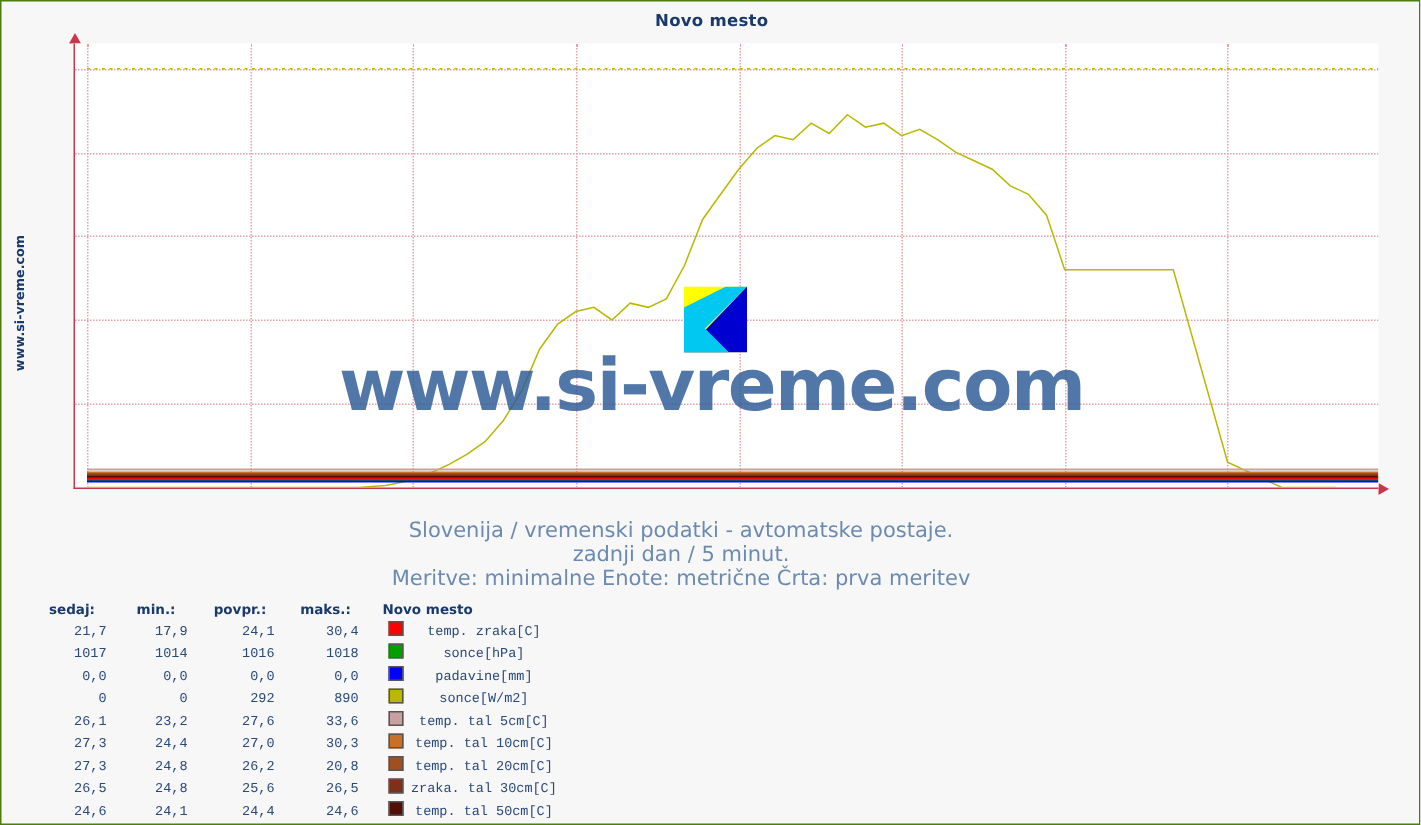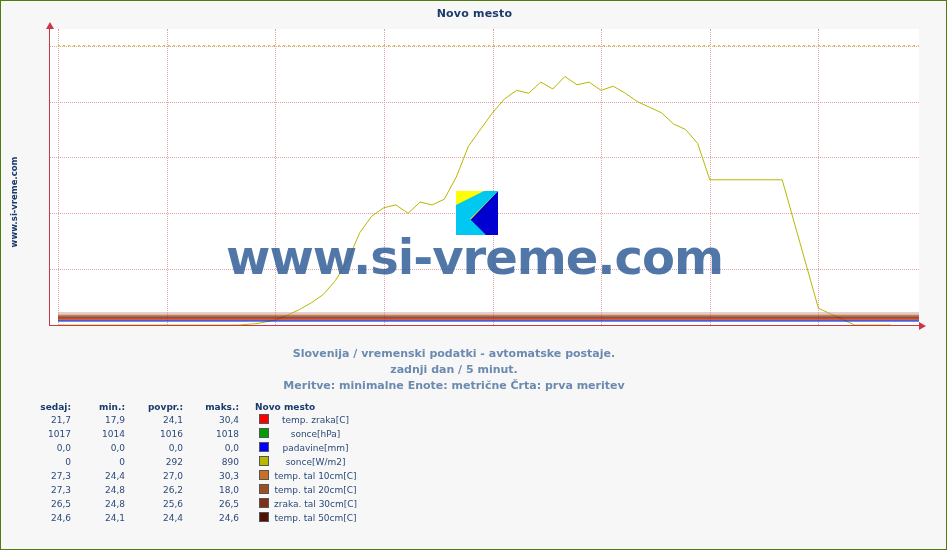--- a/index.html
+++ b/index.html
@@ -116,49 +116,49 @@
     height: 44px;
     pointer-events: none;
   }
   
   #captions {
     position: absolute;
     left: 0;
     top: 345px;
     width: 906px;
     text-align: center;
-    font-size: 11px;
+    font-size: 14px;
     color: #6a8ab0;
     line-height: 16px;
-    font-weight: bold;
   }
   
   #data-table {
     position: absolute;
     left: 18px;
     top: 400px;
     border-collapse: collapse;
     font-size: 9px;
     color: #2a4a7a;
   }
   #data-table th {
     font-weight: bold;
     padding: 1px 6px;
-    text-align: right;
+    text-align: center;
     color: #1a3a6b;
     font-size: 9px;
   }
   #data-table th.left {
     text-align: left;
     padding-left: 10px;
   }
   #data-table td {
     padding: 1px 6px;
     text-align: right;
     white-space: nowrap;
+    font-family: Liberation Mono, monospace;
   }
   #data-table td.swatch-cell {
     width: 12px;
     padding: 1px 2px 1px 12px;
   }
   #data-table td.series-name {
     text-align: center;
     padding-left: 3px;
     color: #2a4a7a;
   }
@@ -269,32 +269,40 @@
         </tr>
         <tr>
           <td class="col-sedaj">0</td>
           <td class="col-min">0</td>
           <td class="col-povpr">292</td>
           <td class="col-maks">890</td>
           <td class="swatch-cell"><span class="swatch" style="background: rgb(184, 184, 0);"></span></td>
           <td class="series-name">sonce[W/m2]</td>
         </tr>
         <tr>
+          <td class="col-sedaj">26,1</td>
+          <td class="col-min">23,2</td>
+          <td class="col-povpr">27,6</td>
+          <td class="col-maks">33,6</td>
+          <td class="swatch-cell"><span class="swatch" style="background: rgb(200, 160, 160);"></span></td>
+          <td class="series-name">temp. tal  5cm[C]</td>
+        </tr>
+        <tr>
           <td class="col-sedaj">27,3</td>
           <td class="col-min">24,4</td>
           <td class="col-povpr">27,0</td>
           <td class="col-maks">30,3</td>
           <td class="swatch-cell"><span class="swatch" style="background: rgb(200, 112, 40);"></span></td>
           <td class="series-name">temp. tal 10cm[C]</td>
         </tr>
         <tr>
           <td class="col-sedaj">27,3</td>
           <td class="col-min">24,8</td>
           <td class="col-povpr">26,2</td>
-          <td class="col-maks">18,0</td>
+          <td class="col-maks">20,8</td>
           <td class="swatch-cell"><span class="swatch" style="background: rgb(160, 80, 32);"></span></td>
           <td class="series-name">temp. tal 20cm[C]</td>
         </tr>
         <tr>
           <td class="col-sedaj">26,5</td>
           <td class="col-min">24,8</td>
           <td class="col-povpr">25,6</td>
           <td class="col-maks">26,5</td>
           <td class="swatch-cell"><span class="swatch" style="background: rgb(128, 48, 24);"></span></td>
           <td class="series-name">zraka. tal 30cm[C]</td>

